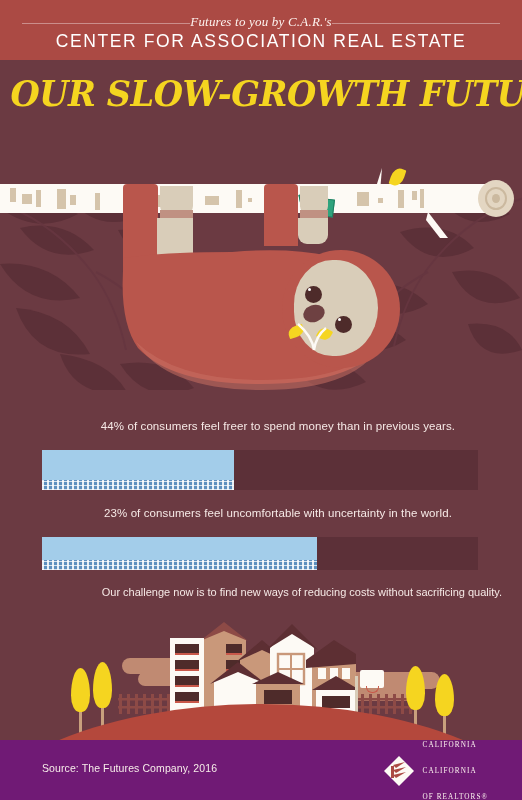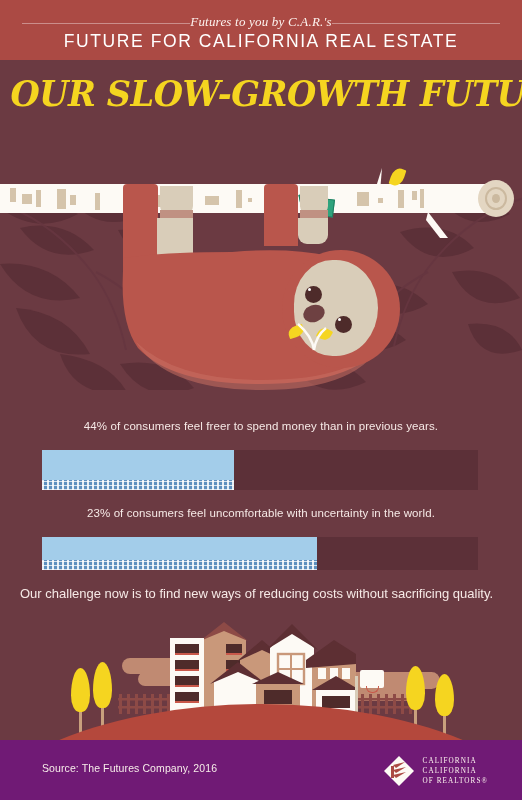--- a/index.html
+++ b/index.html
@@ -71,70 +71,70 @@
   .s-clawband{position:absolute;background:#c09182;}
   .s-face{position:absolute;background:#d9cdb9;border-radius:50%;}
   .s-head{position:absolute;background:#b9564c;border-radius:50%;}
   .s-eye{position:absolute;background:#4e2b2a;border-radius:50%;}
   .s-eye i{position:absolute;left:3px;top:2px;width:3px;height:3px;border-radius:50%;background:#fff;display:block;}
   .s-nose{position:absolute;background:#6e4142;border-radius:50%;}
 
   
   .stats{position:absolute;left:0;top:390px;width:522px;height:215px;}
   .stat-label{
-    position:absolute;left:20px;width:482px;text-align:center;
+    position:absolute;left:37px;width:482px;text-align:center;
     font-size:11.5px;color:#f6e9e6;letter-spacing:.1px;
   }
   .track{position:absolute;left:42px;width:436px;background:#5c3038;}
   .fill{position:absolute;left:0;top:0;height:100%;background:#a3cdea;}
   .fill .hatch{
     position:absolute;left:0;bottom:0;width:100%;height:10px;
     background-color:#5d8fbe;
     background-image:
       repeating-linear-gradient(90deg, rgba(255,255,255,.85) 0 2px, rgba(255,255,255,0) 2px 5px),
       repeating-linear-gradient(0deg, rgba(255,255,255,.75) 0 1px, rgba(255,255,255,0) 1px 4px);
   }
   .closing{
-    position:absolute;left:20px;width:482px;text-align:left;
-    font-size:13px;color:#f6e9e6;
+    position:absolute;left:20px;width:482px;text-align:right;
+    font-size:11px;color:#f6e9e6;
   }
 
   
   .hood{position:absolute;left:0;top:600px;width:522px;height:160px;overflow:hidden;}
   .cloud{position:absolute;background:#c08a72;border-radius:20px;}
   .hill{position:absolute;background:#b4483c;border-radius:50% 50% 0 0 / 100% 100% 0 0;}
   .tree-top{position:absolute;background:#f5d520;border-radius:50% 50% 42% 42% / 62% 62% 38% 38%;}
   .tree-trunk{position:absolute;background:#c9a07d;}
   .hoop-pole{position:absolute;background:#d9cdb9;}
   .hoop-board{position:absolute;background:#fdfaf5;border-radius:2px;}
   .hoop-ring{position:absolute;border:1.5px solid #c9584a;border-radius:0 0 6px 6px;border-top:none;}
 
   
   .footer{position:absolute;left:0;top:740px;width:522px;height:60px;background:#701a75;}
   .source{
     position:absolute;left:42px;top:22px;font-size:10.5px;color:#f7ece9;letter-spacing:.1px;
   }
   .logo{position:absolute;right:34px;top:14px;height:34px;display:flex;align-items:center;gap:9px;}
   .logo-mark{position:relative;width:30px;height:30px;}
-  .logo-text{display:flex;flex-direction:column;justify-content:center;gap:2px;}
+  .logo-text{display:flex;flex-direction:column;justify-content:center;gap:18px;}
   .logo-text span{
     font-family:"Liberation Serif", serif;font-size:7.2px;color:#fdf3ef;
     letter-spacing:1.05px;line-height:8px;white-space:nowrap;
   }
 </style>
 </head>
 <body>
 
 <div id="page">
 
   <div class="header">
     <div class="hdr-rule left"></div>
     <div class="hdr-rule right"></div>
     <div class="hdr-kicker">Futures to you by C.A.R.'s</div>
-    <div class="hdr-title">FUTURE FOR CALIFORNIA REAL ESTATE</div>
+    <div class="hdr-title">CENTER FOR ASSOCIATION REAL ESTATE</div>
   </div>
 
   <div class="titleblock">
     <div class="big-title">OUR SLOW-GROWTH FUTURE</div>
   </div>
 
   <div class="sloth-scene">
 
     <svg class="leaf-bg" viewBox="0 0 522 222">
       <g fill="#5c3038">

